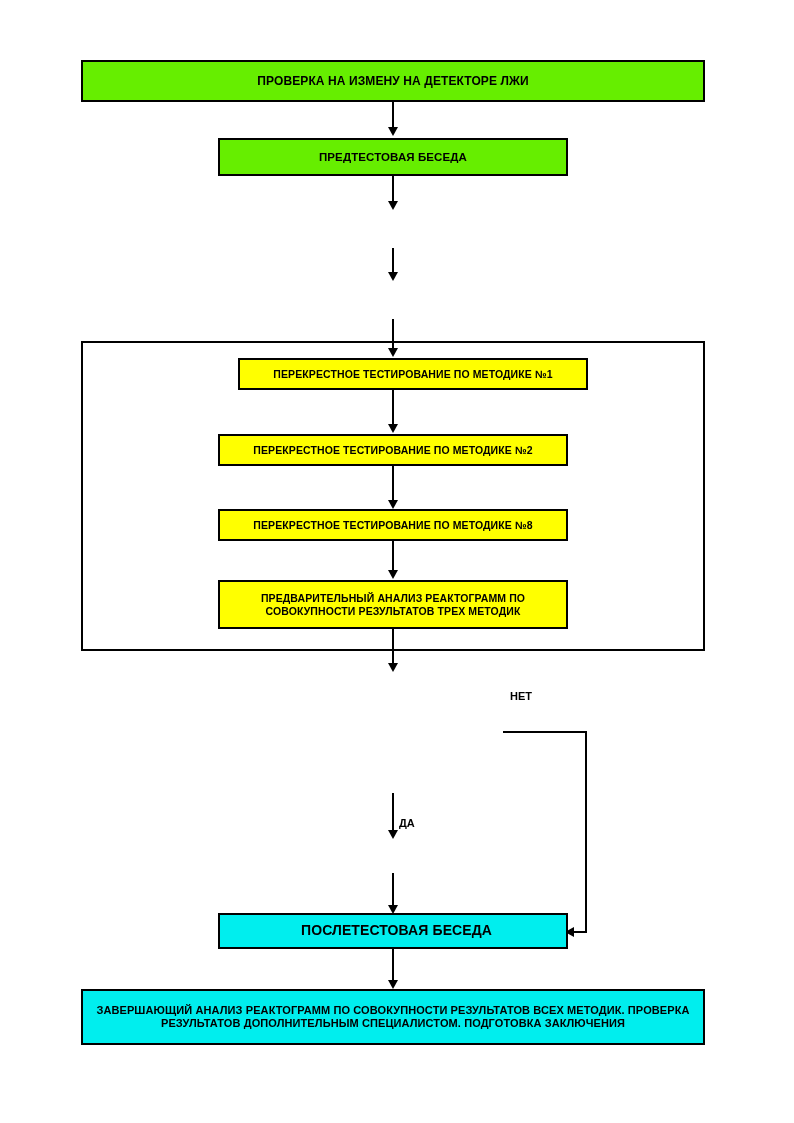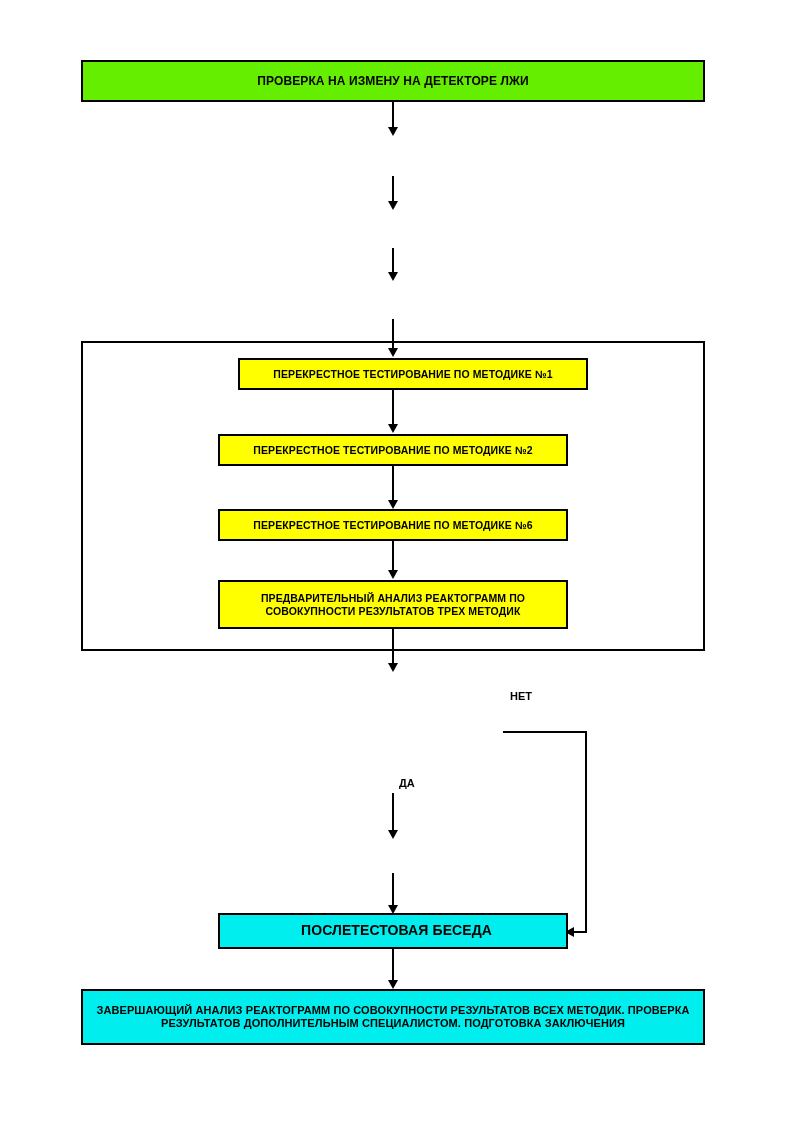--- a/index.html
+++ b/index.html
@@ -105,20 +105,23 @@
 
 <div id="canvas">
 
   <div class="node green" style="left:81px; top:60px; width:624px; height:42px; font-size:12px;">
     <span class="txt">ПРОВЕРКА НА ИЗМЕНУ НА ДЕТЕКТОРЕ ЛЖИ</span>
   </div>
 
   <div class="vline" style="left:392px; top:102px; height:28px;"></div>
   <div class="arrow-down" style="left:388px; top:127px;"></div>
 
+  <div class="node green" style="left:218px; top:138px; width:350px; height:38px; font-size:11.5px;">
+    <span class="txt">ПРЕДТЕСТОВАЯ БЕСЕДА</span>
+  </div>
 
   <div class="vline" style="left:392px; top:176px; height:27px;"></div>
   <div class="arrow-down" style="left:388px; top:201px;"></div>
 
 
   <div class="vline" style="left:392px; top:248px; height:28px;"></div>
   <div class="arrow-down" style="left:388px; top:272px;"></div>
 
 
   <div class="vline" style="left:392px; top:319px; height:34px;"></div>
@@ -134,37 +137,37 @@
   <div class="arrow-down" style="left:388px; top:424px;"></div>
 
   <div class="node yellow" style="left:218px; top:434px; width:350px; height:32px; font-size:10.5px;">
     <span class="txt">ПЕРЕКРЕСТНОЕ ТЕСТИРОВАНИЕ ПО МЕТОДИКЕ №2</span>
   </div>
 
   <div class="vline" style="left:392px; top:466px; height:38px;"></div>
   <div class="arrow-down" style="left:388px; top:500px;"></div>
 
   <div class="node yellow" style="left:218px; top:509px; width:350px; height:32px; font-size:10.5px;">
-    <span class="txt">ПЕРЕКРЕСТНОЕ ТЕСТИРОВАНИЕ ПО МЕТОДИКЕ №6</span>
+    <span class="txt">ПЕРЕКРЕСТНОЕ ТЕСТИРОВАНИЕ ПО МЕТОДИКЕ №8</span>
   </div>
 
   <div class="vline" style="left:392px; top:541px; height:34px;"></div>
   <div class="arrow-down" style="left:388px; top:570px;"></div>
 
   <div class="node yellow" style="left:218px; top:580px; width:350px; height:49px; font-size:10.5px;">
     <span class="txt">ПРЕДВАРИТЕЛЬНЫЙ АНАЛИЗ РЕАКТОГРАММ ПО СОВОКУПНОСТИ РЕЗУЛЬТАТОВ ТРЕХ МЕТОДИК</span>
   </div>
 
   <div class="vline" style="left:392px; top:629px; height:40px;"></div>
   <div class="arrow-down" style="left:388px; top:663px;"></div>
 
 
   <div class="vline" style="left:392px; top:793px; height:43px;"></div>
   <div class="arrow-down" style="left:388px; top:830px;"></div>
-  <div class="edge-label" style="left:399px; top:777px;">ДА</div>
+  <div class="edge-label" style="left:399px; top:817px;">ДА</div>
 
   <div class="hline" style="left:503px; top:731px; width:84px;"></div>
   <div class="vline" style="left:585px; top:731px; height:201px;"></div>
   <div class="hline" style="left:568px; top:931px; width:19px;"></div>
   <div class="arrow-left" style="left:565px; top:927px;"></div>
   <div class="edge-label" style="left:510px; top:690px;">НЕТ</div>
 
 
   <div class="vline" style="left:392px; top:873px; height:37px;"></div>
   <div class="arrow-down" style="left:388px; top:905px;"></div>

